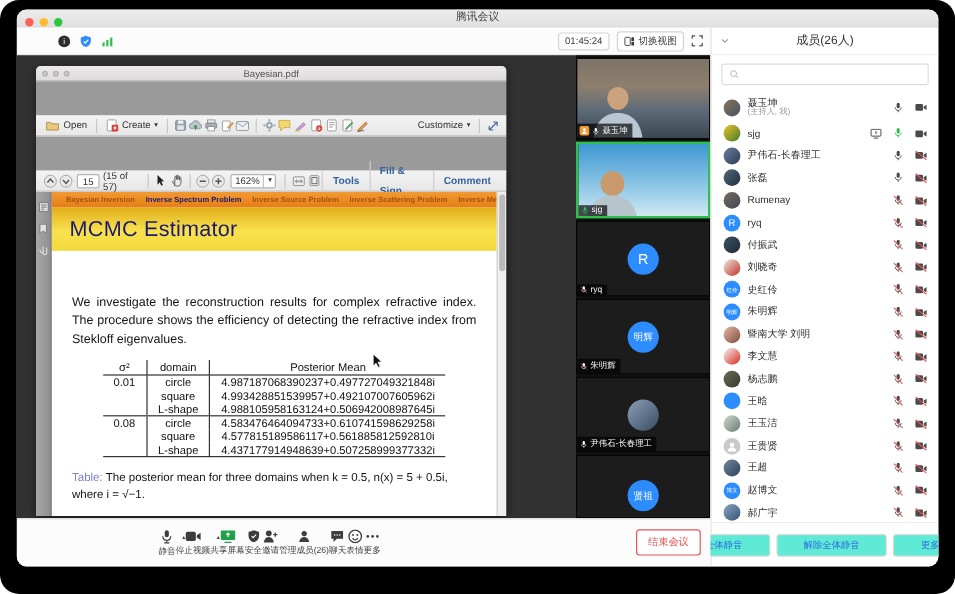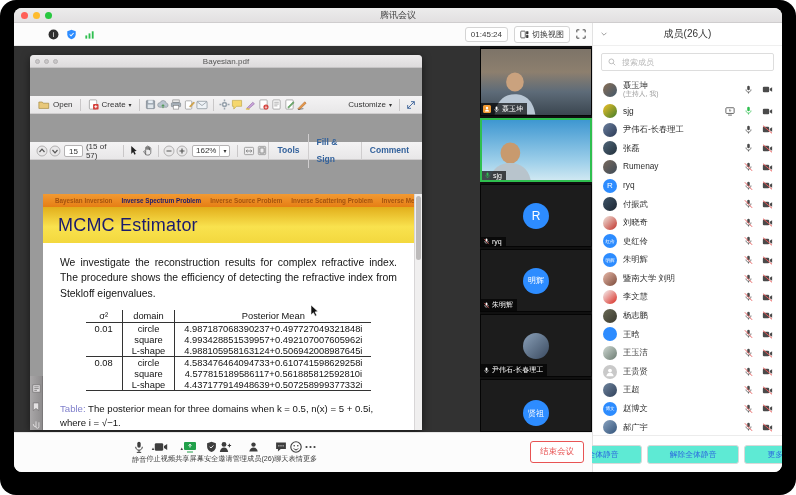--- a/index.html
+++ b/index.html
@@ -2,21 +2,21 @@
 <html><head>
 <meta charset="utf-8">
 <style>
   html,body{margin:0;padding:0;background:#fff;}
   *{box-sizing:border-box;font-family:"Liberation Sans","DejaVu Sans",sans-serif;}
   .screen{position:relative;width:796px;height:495px;overflow:hidden;background:#fff;}
   .shadow{position:absolute;inset:0;background:#000;border-radius:16px;}
   .window{position:absolute;left:14px;top:8px;width:768px;height:464px;background:#fff;border-radius:8px;overflow:hidden;}
 
   
-  .titlebar{position:absolute;left:0;top:0;width:100%;height:15px;background:linear-gradient(#ececec,#e2e0e1);border-bottom:1px solid #cfcdce;display:flex;align-items:center;}
+  .titlebar{position:absolute;left:0;top:0;width:100%;height:15px;background:linear-gradient(#ececec,#e2e0e1);border-bottom:1px solid #cfcdce;display:flex;align-items:flex-end;}
   .tl-dots{display:flex;gap:5px;margin-left:7px;}
   .dot{width:7px;height:7px;border-radius:50%;}
   .dot.r{background:#ff5f57}.dot.y{background:#febc2e}.dot.g{background:#28c840}
   .win-title{position:absolute;left:0;right:0;text-align:center;font-size:9px;color:#3c3c3c;line-height:15px;}
 
   
   .subheader{position:absolute;left:0;top:15px;width:578px;height:23px;background:#fcfcfc;border-bottom:1px solid #e9e9e9;display:flex;align-items:center;}
   .sh-icons{display:flex;align-items:center;gap:7px;margin-left:34px;}
   .sh-right{position:absolute;right:6px;display:flex;align-items:center;gap:6px;}
   .timer-box{border:1px solid #d4d4d4;border-radius:3px;font-size:8px;color:#3a3a3a;padding:2px 5px;background:#fff;text-align:right;}
@@ -33,34 +33,34 @@
   .ac-title{position:absolute;left:0;right:0;text-align:center;font-size:8px;color:#555;line-height:13px;}
   .ac-tb1,.ac-tb2{height:18px;background:linear-gradient(#f4f3f4,#e8e7e8);border-bottom:1px solid #cfcdce;display:flex;align-items:center;font-size:8px;color:#333;flex:none;padding:0 5px;margin-top:28px;}
   .ac-btn{display:flex;align-items:center;gap:3px;padding:1px 3px;}
   .ac-sep{width:1px;height:12px;background:#c9c7c8;margin:0 4px;flex:none;}
   .ac-ico{display:flex;align-items:center;justify-content:center;width:13px;height:13px;flex:none;}
   .ac-right{margin-left:auto;display:flex;align-items:center;}
   .pagebox{border:1px solid #b5b3b4;background:#fff;border-radius:2px;font-size:8px;padding:0 4px;height:12px;line-height:12px;margin:0 3px;}
   .zoombox{border:1px solid #b5b3b4;background:#fff;border-radius:2px;font-size:8px;padding:0 3px;height:12px;line-height:12px;display:flex;align-items:center;gap:3px;margin:0 3px;}
   .ac-links{display:flex;align-items:center;margin-left:auto;}
   .ac-link{color:#33629c;font-weight:bold;font-size:8.5px;padding:0 8px;border-left:1px solid #cfcdce;line-height:17px;}
-  .ac-body{flex:1;display:flex;overflow:hidden;align-items:flex-end;}
+  .ac-body{flex:1;display:flex;overflow:hidden;}
   .ac-sidebar{width:13px;background:linear-gradient(90deg,#a9a7a8,#8f8d8e);border-right:1px solid #7a7879;display:flex;flex-direction:column;align-items:center;gap:9px;padding-top:8px;flex:none;}
   .ac-canvas{flex:1;display:flex;overflow:hidden;}
   .pdf-page{flex:1;background:#fff;overflow:hidden;display:flex;flex-direction:column;}
   .ac-scroll{width:8px;background:#f0efef;border-left:1px solid #d8d6d7;flex:none;position:relative;}
   .ac-thumb{position:absolute;left:1px;top:2px;width:5px;height:64px;border-radius:3px;background:#bcbaba;}
 
   
   .bc-strip{height:13px;background:linear-gradient(#f29a33,#e67e14);display:flex;align-items:center;gap:9px;padding-left:12px;white-space:nowrap;overflow:hidden;flex:none;}
   .bc{font-size:6.3px;color:#a3520e;font-weight:bold;}
   .bc.active{color:#1b1b6e;}
   .slide-title-band{height:36px;background:linear-gradient(#e2ae1c,#f9e24e 55%,#f3d83e);display:flex;align-items:center;padding-left:15px;flex:none;}
   .slide-title{font-size:18px;color:#1b1b6e;letter-spacing:.2px;}
-  .slide-body{flex:1;padding:12px 17px 0;position:relative;color:#141414;}
+  .slide-body{flex:1;padding:12px 17px 0;position:relative;color:#141414;margin-top:24px;}
   .slide-par{font-size:10.4px;line-height:1.48;text-align:justify;}
   table.slide-tbl{border-collapse:collapse;margin:9px auto 0;font-size:9.3px;color:#111;}
   .slide-tbl th{font-weight:normal;padding:1px 9px;border-bottom:1px solid #333;}
   .slide-tbl td{padding:.5px 9px;text-align:center;}
   .slide-tbl th:nth-child(1),.slide-tbl td:nth-child(1){border-right:1px solid #333;}
   .slide-tbl th:nth-child(2),.slide-tbl td:nth-child(2){border-right:1px solid #333;}
   .slide-tbl tr.group-start td{border-top:1px solid #333;}
   .slide-tbl tbody tr:last-child td{border-bottom:1px solid #333;}
   .slide-cap{margin-top:11px;font-size:9.6px;line-height:1.45;}
   .cap-label{color:#8080cc;}
@@ -536,21 +536,20 @@
             </svg>
           </span>
         <span class="panel-title">成员(26人)</span>
       </div>
       <div class="search-wrap">
         <div class="search-box">
           <svg width="8" height="8" viewBox="0 0 10 10">
               <circle cx="4.2" cy="4.2" r="3" fill="none" stroke="#b0b0b0" stroke-width="1"></circle>
               <line x1="6.5" y1="6.5" x2="9" y2="9" stroke="#b0b0b0" stroke-width="1"></line>
             </svg>
-          <input placeholder="搜索成员" style="">
         </div>
       </div>
       <div class="p-list">
           <div class="p-row two-line">
     <span class="p-avatar" style="background: linear-gradient(135deg, rgb(138, 111, 85), rgb(65, 87, 107));"></span>
     <span class="p-names">
       <span class="p-name">聂玉坤</span>
       <span class="p-sub">(主持人, 我)</span>
     </span>
     <span class="p-icons">

